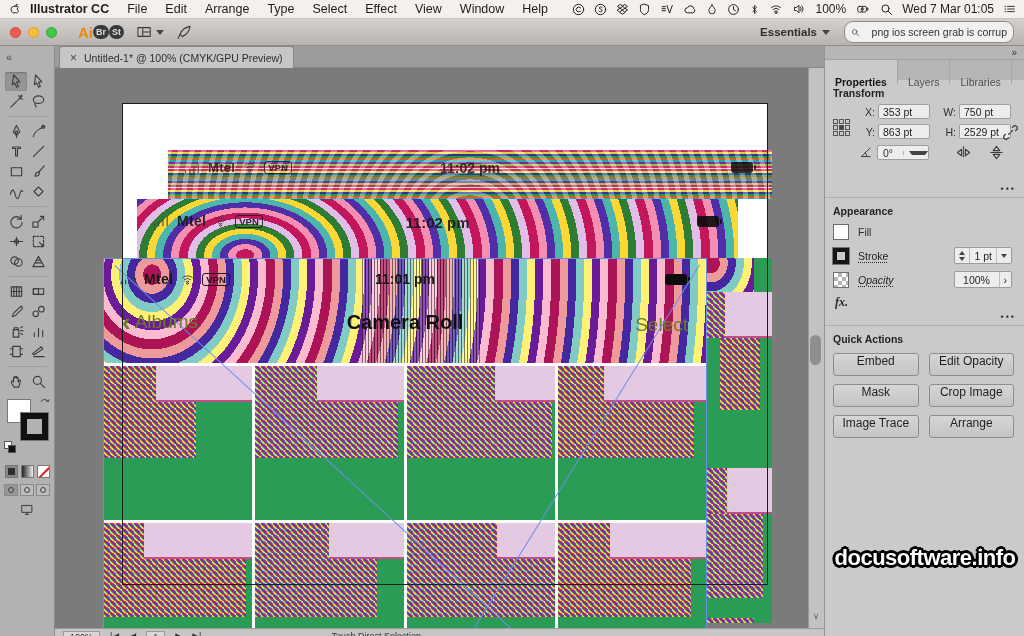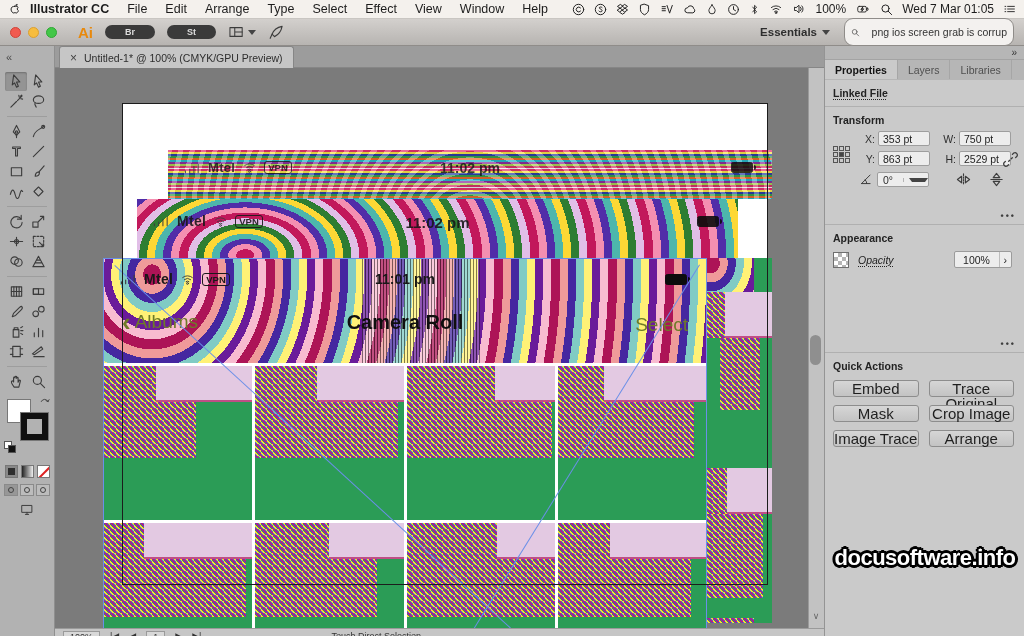--- a/index.html
+++ b/index.html
@@ -20,26 +20,26 @@
   .mtxt{font-size:12px;color:#1c1c1c;white-space:nowrap;}
 
   
   #titlebar{left:0;top:19px;width:1024px;height:27px;background:linear-gradient(#d3d0cd,#b7b4b1);
     border-bottom:1px solid #8f8c89;display:flex;align-items:center;padding:0 10px;}
   .tl{width:11px;height:11px;border-radius:50%;margin-right:7px;}
   .tl.r{background:#f15b50;border:1px solid #d04438;}
   .tl.y{background:#f7bd3f;border:1px solid #dba032;}
   .tl.g{background:#43c748;border:1px solid #2fa834;}
   #ai-logo{margin-left:14px;font-weight:700;font-size:15px;color:#e8890c;}
-  .badge{margin-left:12px;background:#3a3a3a;color:#ddd;font-size:9px;font-weight:700;
-    padding:2px 20px;border-radius:7px;}
+  .badge{margin-left:0;background:#3a3a3a;color:#ddd;font-size:9px;font-weight:700;
+    padding:2px 3px;border-radius:7px;}
   .tbico{margin-left:12px;display:flex;align-items:center;gap:3px;color:#3c3c3c;font-size:9px;}
   #workspace{margin-left:auto;display:flex;align-items:center;gap:5px;font-size:11.5px;font-weight:700;color:#2e2e2e;}
   .chev{width:0;height:0;border-left:4px solid transparent;border-right:4px solid transparent;border-top:5px solid #444;}
-  #searchbox{margin-left:14px;width:170px;height:28px;background:#f3f1ef;border:1px solid #8f8c89;
+  #searchbox{margin-left:14px;width:170px;height:22px;background:#f3f1ef;border:1px solid #8f8c89;
     border-radius:9px;display:flex;align-items:center;padding:0 6px;font-size:10.5px;color:#333;gap:12px;white-space:nowrap;overflow:hidden;}
 
   
   #tools-head{left:0;top:46px;width:55px;height:22px;background:#b2b2b2;border-right:1px solid #8f8f8f;
     color:#4a4a4a;font-size:11px;line-height:22px;padding-left:6px;}
   #tabbar{left:55px;top:46px;width:769px;height:22px;background:#9c9c9c;border-bottom:1px solid #868686;}
   #doctab{position:absolute;left:4px;top:0;height:22px;background:#c6c6c6;border:1px solid #868686;border-bottom:none;
     border-radius:3px 3px 0 0;display:flex;align-items:center;gap:7px;padding:0 10px;font-size:10.5px;color:#2e2e2e;}
   #doctab .close{color:#444;font-size:12px;}
 
@@ -123,21 +123,21 @@
   
   #statusbar{left:55px;top:628px;width:769px;height:8px;background:#c6c6c6;border-top:1px solid #9a9a9a;
     overflow:hidden;display:flex;align-items:flex-start;gap:10px;padding:2px 8px 0 8px;font-size:9px;color:#333;}
   .sb-box{background:#d8d8d8;border:1px solid #9a9a9a;padding:0 6px;height:12px;line-height:11px;}
 
   
   #dock{left:824px;top:46px;width:200px;height:590px;background:#cacaca;border-left:1px solid #949494;display:flex;flex-direction:column;}
   #dock-head{height:14px;background:#b6b6b6;border-bottom:1px solid #a3a3a3;text-align:right;padding-right:7px;
     font-size:10px;color:#333;line-height:13px;}
   #dock-tabs{height:20px;background:#b6b6b6;display:flex;border-bottom:1px solid #b6b6b6;}
-  .dtab{padding:0 10px;font-size:10.5px;line-height:20px;color:#4f4f4f;border-right:1px solid #a6a6a6;}
+  .dtab{padding:12px 10px;font-size:10.5px;line-height:20px;color:#4f4f4f;border-right:1px solid #a6a6a6;}
   .dtab.active{background:#cacaca;color:#141414;font-weight:700;}
   #dock-body{flex:1;position:relative;font-size:10.5px;color:#2e2e2e;}
   .dsec{padding:7px 8px;border-bottom:1px solid #b0b0b0;position:relative;}
   .dsec .title{font-weight:700;color:#232323;margin-bottom:2px;}
   .ulink{text-decoration:underline;text-decoration-style:dotted;text-underline-offset:2px;color:#232323;font-weight:700;}
   .trow{display:flex;align-items:center;margin-top:5px;margin-left:26px;}
   .tlabel{width:16px;text-align:right;margin-right:3px;color:#333;}
   .tinput{width:52px;height:15px;background:#ededed;border:1px solid #9e9e9e;border-radius:2px;
     font-size:10.5px;line-height:14px;padding-left:4px;color:#1e1e1e;}
   .tlabel2{width:18px;text-align:right;margin:0 3px 0 8px;}
@@ -156,22 +156,22 @@
   .sw.stroke{background:#cacaca;border:4px solid #161616;box-shadow:0 0 0 1px #777;}
   .sw.op{background:repeating-conic-gradient(#b5b5b5 0 25%,#fff 0 50%) 0 0/8px 8px;}
   .ctrl{display:flex;align-items:stretch;border:1px solid #9b9b9b;background:#ededed;border-radius:2px;height:17px;margin-left:auto;margin-right:4px;}
   .ctrl .seg{display:flex;align-items:center;justify-content:center;padding:0 4px;font-size:10.5px;color:#1e1e1e;}
   .ctrl .seg+.seg{border-left:1px solid #bdbdbd;}
   .stepper{display:flex;flex-direction:column;justify-content:center;gap:2px;padding:0 3px;}
   .up{width:0;height:0;border-left:3.5px solid transparent;border-right:3.5px solid transparent;border-bottom:4px solid #444;}
   .dn{width:0;height:0;border-left:3.5px solid transparent;border-right:3.5px solid transparent;border-top:4px solid #444;}
   .fx{font-family:"Liberation Serif",serif;font-style:italic;font-weight:700;font-size:12px;color:#2a2a2a;margin:4px 0 2px 2px;}
   #qa-grid{display:grid;grid-template-columns:1fr 1fr;gap:8px 10px;padding:6px 2px 4px 0;}
-  .qbtn{height:17px;line-height:15px;text-align:center;border:1px solid #8d8d8d;border-radius:3px;
-    background:linear-gradient(#d6d6d6,#c3c3c3);font-size:15px;color:#1f1f1f;}
+  .qbtn{height:23px;line-height:15px;text-align:center;border:1px solid #8d8d8d;border-radius:3px;
+    background:linear-gradient(#d6d6d6,#c3c3c3);font-size:12px;color:#1f1f1f;}
   #watermark{position:absolute;left:2px;top:465px;width:196px;text-align:center;font-size:22px;font-weight:700;color:#fff;letter-spacing:-.5px;
     text-shadow:-2px -2px 0 #000,2px -2px 0 #000,-2px 2px 0 #000,2px 2px 0 #000,0 3px 0 #000,3px 0 0 #000,-3px 0 0 #000,0 -3px 0 #000;}
 </style>
 </head>
 <body>
 
 <div id="page">
 
   <div id="menubar" class="abs">
     <span class="mi">
@@ -685,23 +685,20 @@
 
   <div id="dock" class="abs">
     <div id="dock-head">»</div>
     <div id="dock-tabs">
         <span class="dtab active">Properties</span>
         <span class="dtab">Layers</span>
         <span class="dtab">Libraries</span>
       </div>
     <div id="dock-body">
 
-      <div class="dsec">
-        <span class="ulink">Linked File</span>
-      </div>
 
       <div class="dsec" style="height:118px;">
         <div class="title">Transform</div>
         <div id="refpoint">
           <i></i>
             <i></i>
             <i></i>
             <i></i>
             <i class="c"></i>
             <i></i>
@@ -745,35 +742,54 @@
               <path d="M4.5 6L8 1.5 11.5 6z" fill="#3c3c3c" stroke="none"></path>
               <path d="M4.5 10L8 14.5 11.5 10z" fill="none" stroke-width="1"></path>
             </svg>
         </div>
         <span class="more">•••</span>
       </div>
 
       <div class="dsec" style="height:128px;">
         <div class="title">Appearance</div>
         <div class="arow">
+          <span class="sw fill"></span>
+          <span>Fill</span>
+        </div>
+        <div class="arow">
+          <span class="sw stroke"></span>
+          <span class="ulink" style="font-weight:400;">Stroke</span>
+          <span class="ctrl">
+            <span class="seg stepper">
+                <span class="up"></span>
+                <span class="dn"></span>
+              </span>
+            <span class="seg">1 pt</span>
+            <span class="seg">
+                <span class="dn"></span>
+              </span>
+          </span>
+        </div>
+        <div class="arow">
           <span class="sw op"></span>
           <span class="ulink" style="font-weight:400;font-style:italic;">Opacity</span>
           <span class="ctrl">
             <span class="seg" style="width:44px;">100%</span>
             <span class="seg">›</span>
           </span>
         </div>
+        <div class="fx">fx.</div>
         <span class="more">•••</span>
       </div>
 
       <div class="dsec" style="border-bottom:none;">
         <div class="title">Quick Actions</div>
         <div id="qa-grid">
             <span class="qbtn">Embed</span>
-            <span class="qbtn">Trace Original</span>
+            <span class="qbtn">Edit Opacity</span>
             <span class="qbtn">Mask</span>
             <span class="qbtn">Crop Image</span>
             <span class="qbtn">Image Trace</span>
             <span class="qbtn">Arrange</span>
           </div>
       </div>
 
       <div id="watermark">docusoftware.info</div>
     </div>
   </div>

